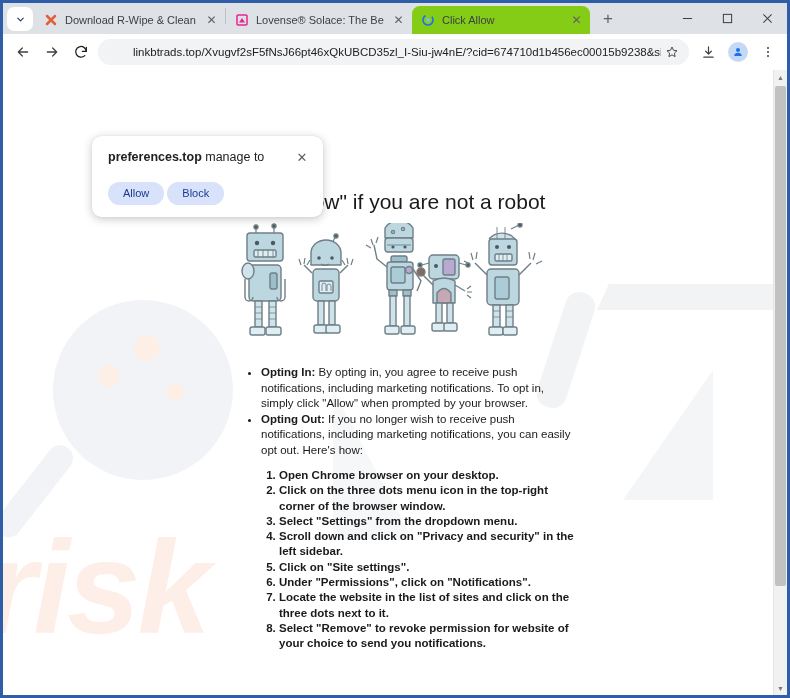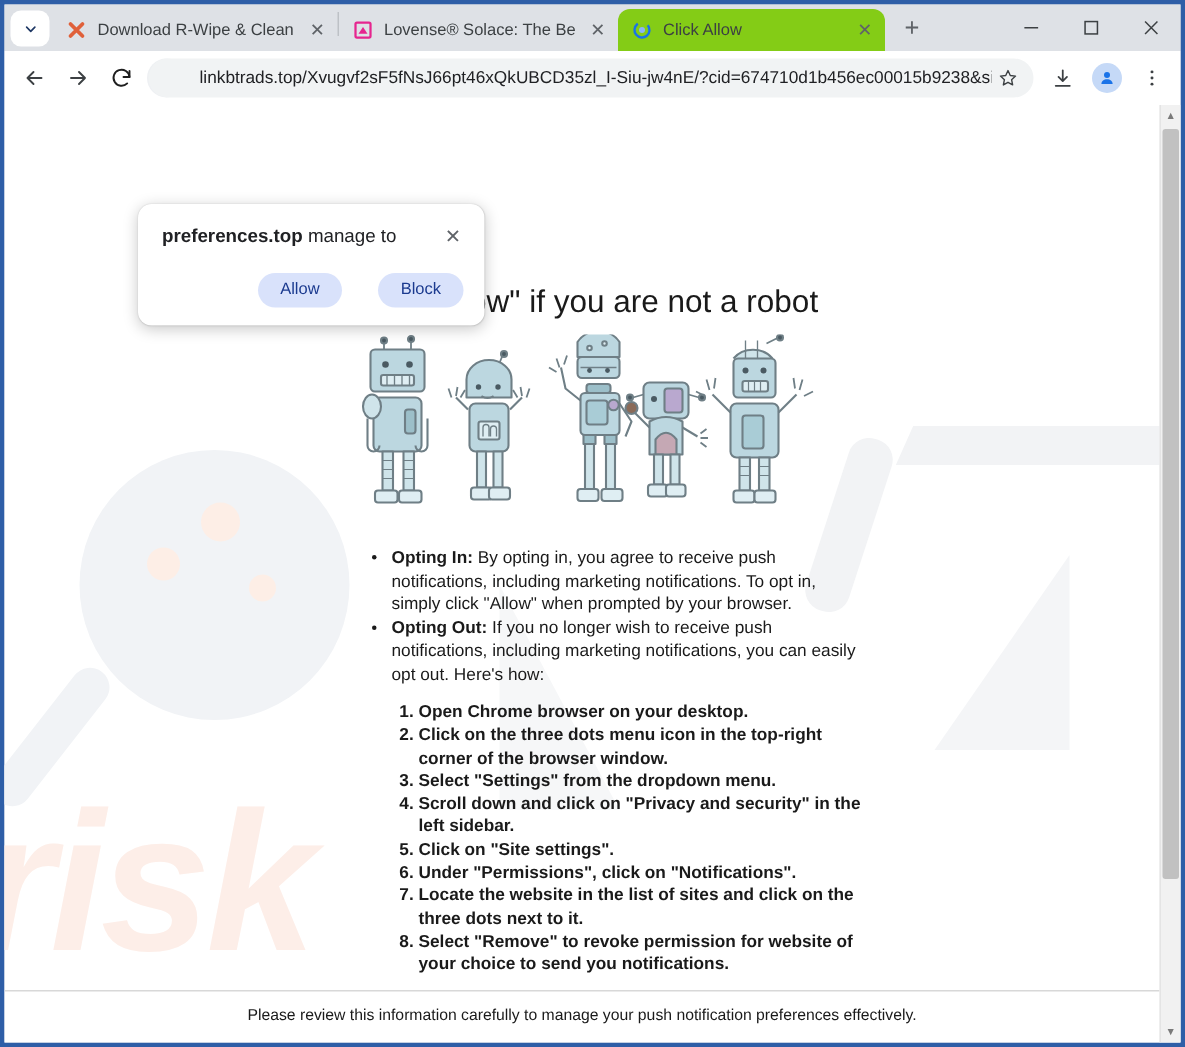--- a/index.html
+++ b/index.html
@@ -235,22 +235,22 @@
   .perm-close {
     color:#5f6368; font-size:13px; line-height:1;
     flex:none; margin-top:1px; width:14px; text-align:center;
   }
   .perm-row {
     display:flex; align-items:center; gap:11px;
     margin-top:14px; padding-left:2px;
   }
   .perm-row-label { font-size:11px; color:#3c4043; }
   .perm-actions {
-    display:flex; justify-content:flex-end;
-    gap:24px; margin-top:16px;
+    display:flex; 
+    gap:3px; margin-top:16px;
   }
   .perm-btn {
     background:#d9e2fb; color:#1b3a8f;
     border-radius:14px; padding:5px 15px;
     font-size:11px; line-height:1.2;
   }
 </style>
 </head>
 <body>
 
@@ -522,23 +522,20 @@
             <li>Click on the three dots menu icon in the top-right corner of the browser window.</li>
             <li>Select "Settings" from the dropdown menu.</li>
             <li>Scroll down and click on "Privacy and security" in the left sidebar.</li>
             <li>Click on "Site settings".</li>
             <li>Under "Permissions", click on "Notifications".</li>
             <li>Locate the website in the list of sites and click on the three dots next to it.</li>
             <li>Select "Remove" to revoke permission for website of your choice to send you notifications.</li>
           </ol>
         </div>
 
-        <div class="footer-rule">
-          <div class="footer-text">Please review this information carefully to manage your push notification preferences effectively.</div>
-        </div>
       </div>
     </div>
 
     <div class="scrollbar">
       <div class="sb-arrow">▲</div>
       <div class="sb-thumb"></div>
       <div class="sb-arrow" style="position:absolute;bottom:0;left:0;right:0;">▼</div>
     </div>
 
     <div class="perm">

